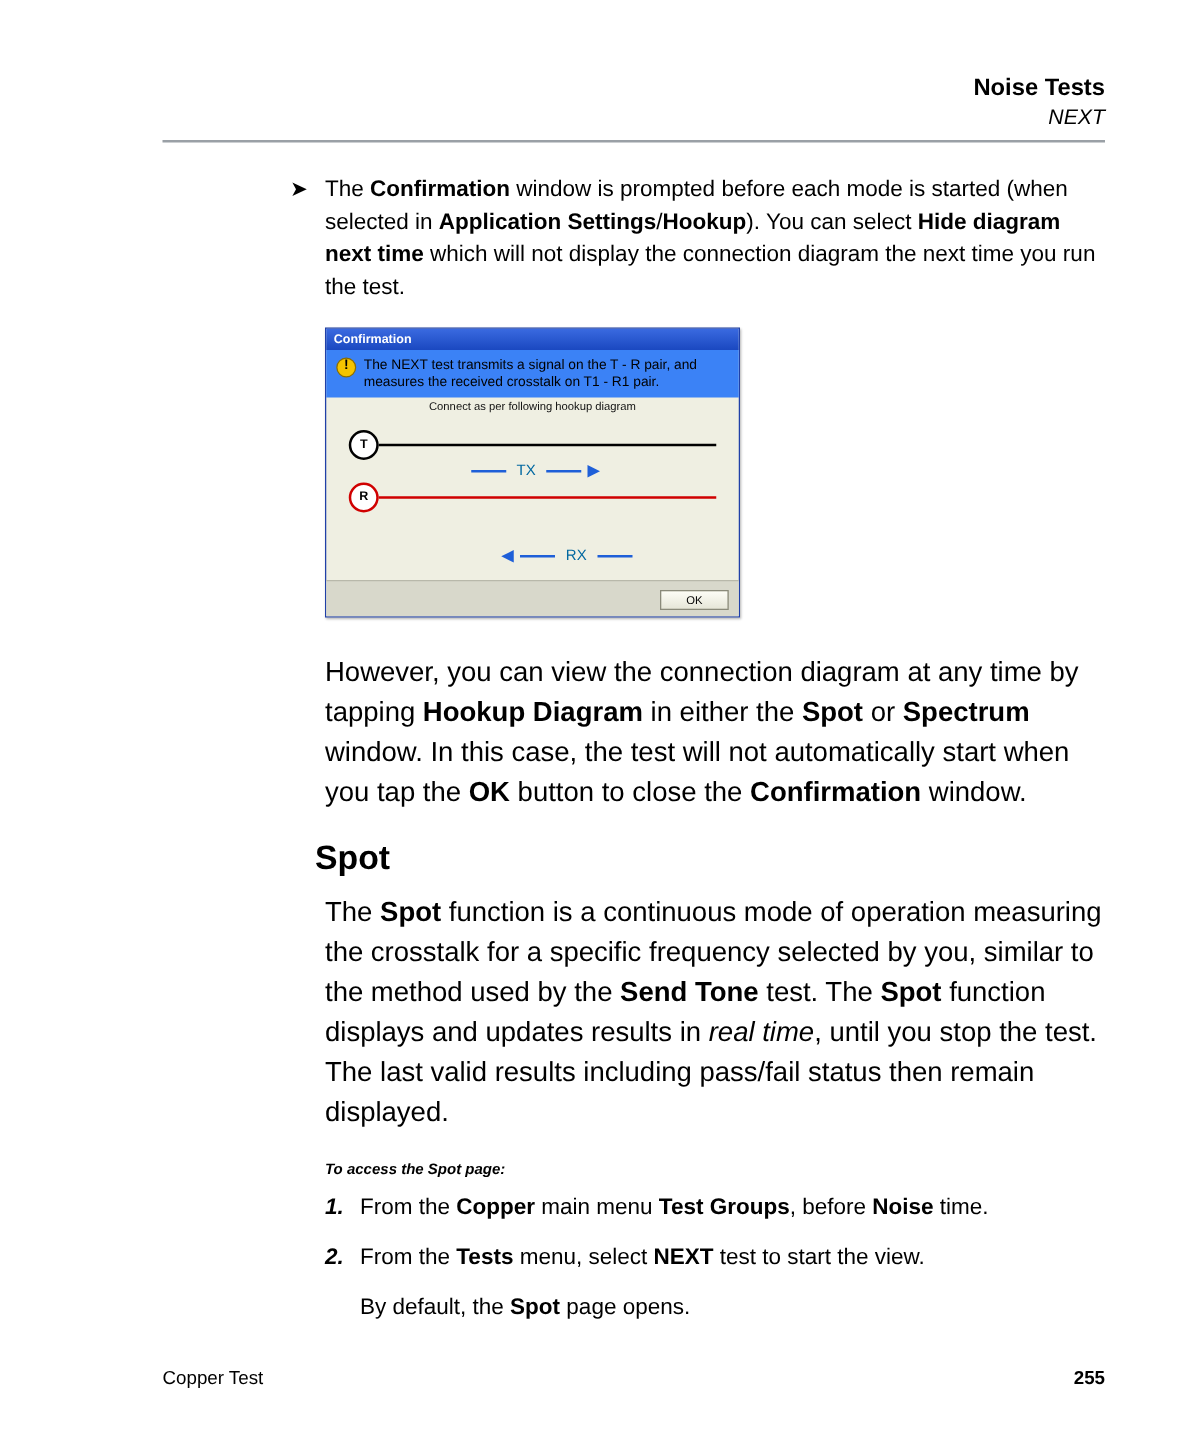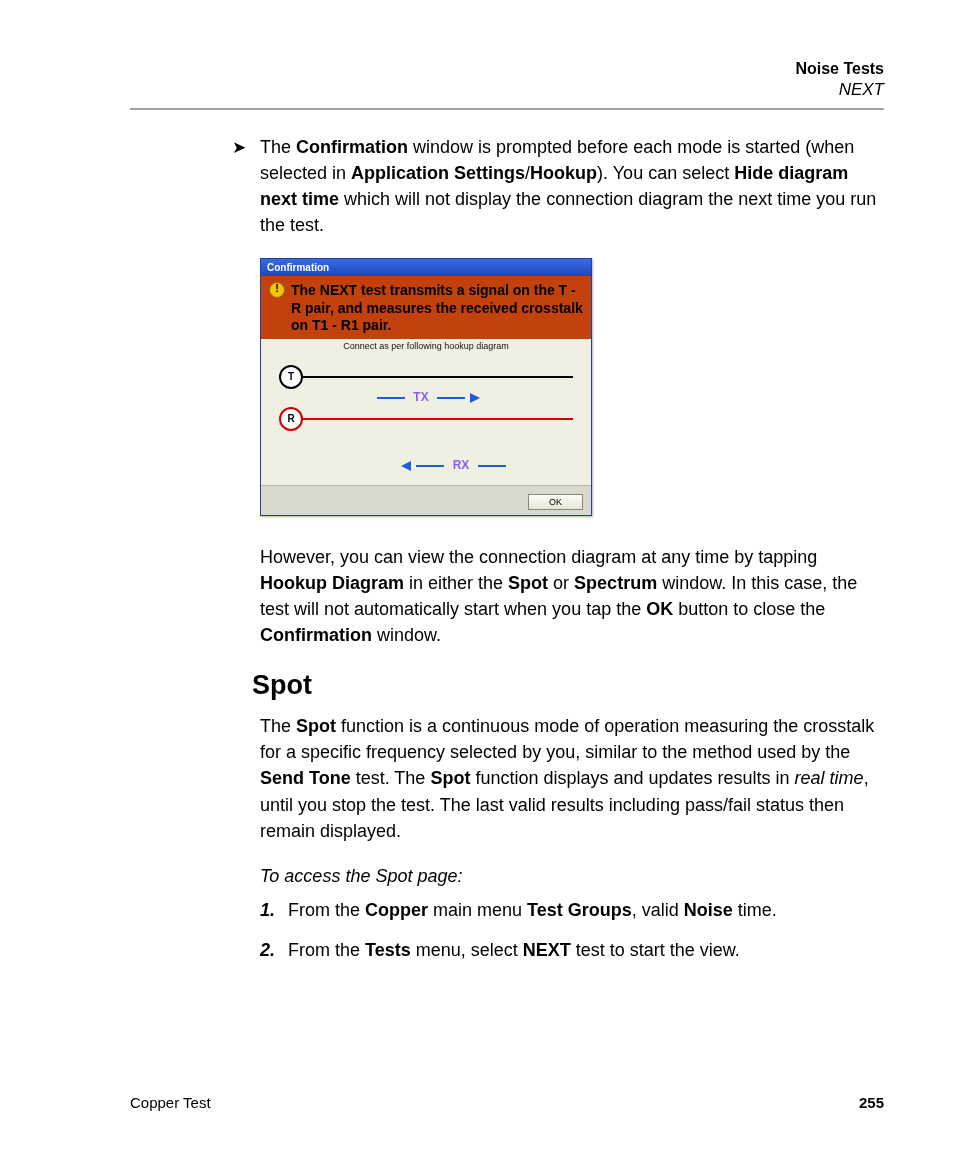--- a/index.html
+++ b/index.html
@@ -15,21 +15,21 @@
     position: relative;
     box-sizing: border-box;
     padding: 60px 70px 40px 130px;
   }
   .header {
     text-align: right;
     margin-bottom: 6px;
   }
   .header-title {
     font-weight: 700;
-    font-size: 16px;
+    font-size: 19px;
   }
   .header-sub {
     font-style: italic;
     font-size: 17px;
     margin-top: 2px;
   }
   .hr {
     border: none;
     border-top: 2px solid #9aa0a6;
     margin: 8px 0 24px 0;
@@ -63,24 +63,24 @@
     background: linear-gradient(#3a6ae0, #1a48c0);
     color: #fff;
     font-weight: 700;
     font-size: 10px;
     padding: 3px 6px;
   }
   .dialog-msg {
     display: flex;
     align-items: flex-start;
     padding: 6px 8px 4px 8px;
-    font-size: 14px;
-    font-weight: 700;
+    font-size: 11px;
+    font-weight: 400;
     line-height: 1.25;
-    background: #c2410c;
+    background: #3b82f6;
   }
   .warn-icon {
     width: 14px;
     height: 14px;
     border-radius: 50%;
     background: #f5c400;
     border: 1px solid #8a6d00;
     position: relative;
     margin-right: 6px;
     flex: 0 0 auto;
@@ -126,22 +126,22 @@
     flex: 1 1 auto;
     height: 2px;
   }
   .gap { height: 18px; position: relative; }
   .mid-label {
     position: absolute;
     left: 0; right: 0;
     text-align: center;
     top: 1px;
     font-size: 12px;
-    font-weight: 700;
-    color: #8b5cf6;
+    font-weight: 400;
+    color: #0369a1;
   }
   .mid-label .seg {
     display: inline-block;
     width: 28px;
     height: 2px;
     background: #1e5fd8;
     vertical-align: middle;
     margin: 0 5px;
   }
   .mid-label .tri-r {
@@ -169,33 +169,33 @@
   .ok-btn {
     display: inline-block;
     background: linear-gradient(#fdfdf6, #e6e6d8);
     border: 1px solid #8a8a7a;
     font-size: 9px;
     padding: 2px 20px;
     cursor: pointer;
   }
 
   .body-para {
-    font-size: 18px;
+    font-size: 22px;
     line-height: 1.45;
     margin: 0 0 22px 0;
   }
   h2.spot-heading {
     font-size: 27px;
     font-weight: 800;
     margin: 10px 0 12px 0;
   }
   .subhead {
-    font-weight: 400;
+    font-weight: 700;
     font-style: italic;
-    font-size: 18px;
+    font-size: 12px;
     margin: 18px 0 10px 0;
   }
   ol.steps {
     list-style: none;
     padding: 0;
     margin: 0;
     font-size: 18px;
   }
   ol.steps > li {
     position: relative;
@@ -297,27 +297,30 @@
 
     <p class="body-para">
       <span>The </span><span class="b">Spot</span><span> function is a continuous mode of operation measuring the crosstalk for a specific frequency selected by you, similar to the method used by the </span><span class="b">Send Tone</span><span> test. The </span><span class="b">Spot</span><span> function displays and updates results in </span><span class="i">real time</span><span>, until you stop the test. The last valid results including pass/fail status then remain displayed.</span>
     </p>
 
     <div class="subhead">To access the Spot page:</div>
 
     <ol class="steps">
       <li>
         <span class="num">1.</span>
-        <span>From the </span><span class="b">Copper</span><span> main menu </span><span class="b">Test Groups</span><span>, valid </span><span class="b">Noise</span><span> time.</span>
+        <span>From the </span><span class="b">Copper</span><span> main menu </span><span class="b">Test Groups</span><span>, before </span><span class="b">Noise</span><span> time.</span>
       </li>
       <li>
         <span class="num">2.</span>
         <span>From the </span><span class="b">Tests</span><span> menu, select </span><span class="b">NEXT</span><span> test to start the view.</span>
       </li>
     </ol>
+    <div class="step-follow">
+      <span>By default, the </span><span class="b">Spot</span><span> page opens.</span>
+    </div>
   </div>
 
   <div class="footer">
     <span>Copper Test</span>
     <span class="pn">255</span>
   </div>
 
 </div>
 
 </body></html>

